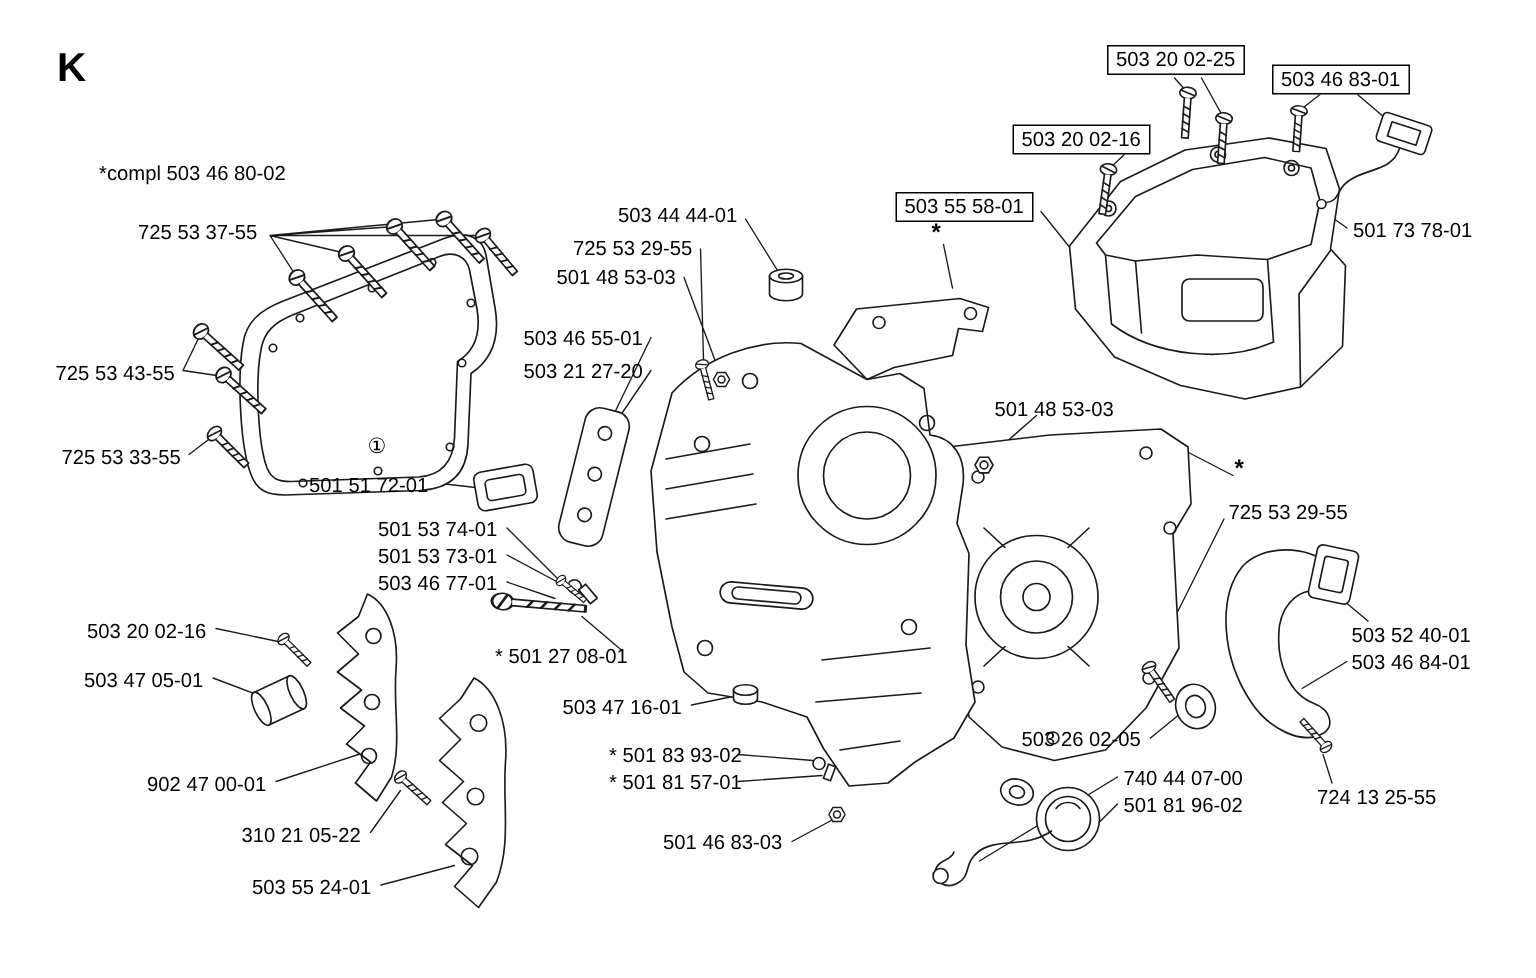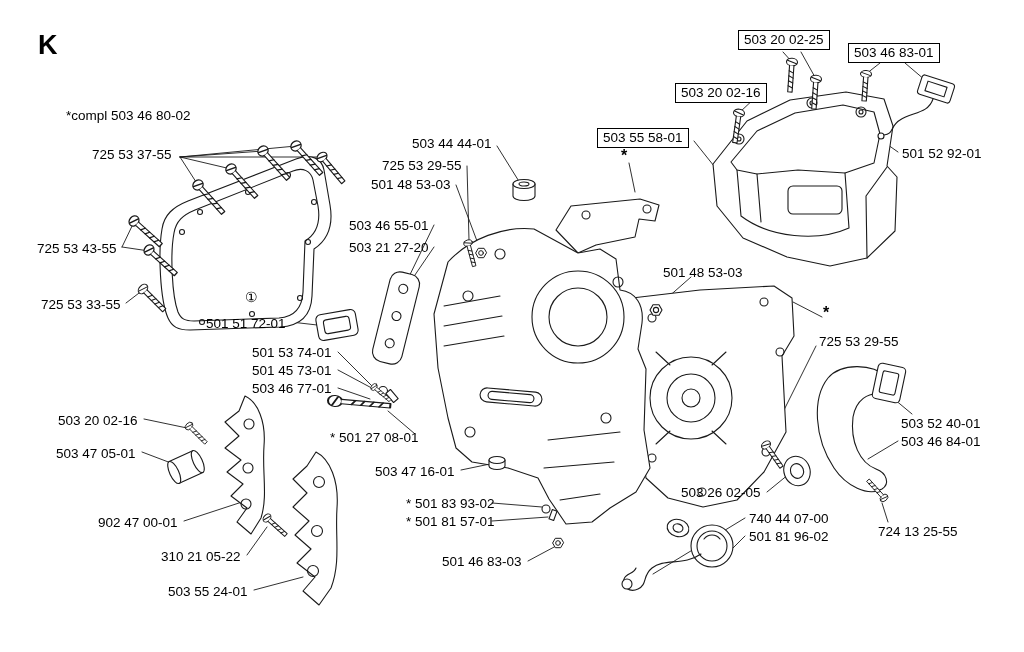--- a/index.html
+++ b/index.html
@@ -264,21 +264,21 @@
   <div class="section-letter">K</div>
 
   <div class="lbl" style="left:66px;top:108px">*compl 503 46 80-02</div>
   <div class="lbl" style="left:92px;top:147px">725 53 37-55</div>
   <div class="lbl" style="left:37px;top:241px">725 53 43-55</div>
   <div class="lbl" style="left:41px;top:297px">725 53 33-55</div>
   <div class="lbl" style="left:206px;top:316px">501 51 72-01</div>
   <div class="lbl" style="left:349px;top:218px">503 46 55-01</div>
   <div class="lbl" style="left:349px;top:240px">503 21 27-20</div>
   <div class="lbl" style="left:252px;top:345px">501 53 74-01</div>
-  <div class="lbl" style="left:252px;top:363px">501 45 73-01</div>
+  <div class="lbl" style="left:252px;top:363px">501 53 73-01</div>
   <div class="lbl" style="left:252px;top:381px">503 46 77-01</div>
   <div class="lbl" style="left:58px;top:413px">503 20 02-16</div>
   <div class="lbl" style="left:56px;top:446px">503 47 05-01</div>
   <div class="lbl" style="left:98px;top:515px">902 47 00-01</div>
   <div class="lbl" style="left:161px;top:549px">310 21 05-22</div>
   <div class="lbl" style="left:168px;top:584px">503 55 24-01</div>
   <div class="lbl" style="left:412px;top:136px">503 44 44-01</div>
   <div class="lbl" style="left:382px;top:158px">725 53 29-55</div>
   <div class="lbl" style="left:371px;top:177px">501 48 53-03</div>
   <div class="lbl" style="left:330px;top:430px">* 501 27 08-01</div>
@@ -286,21 +286,21 @@
   <div class="lbl" style="left:406px;top:496px">* 501 83 93-02</div>
   <div class="lbl" style="left:406px;top:514px">* 501 81 57-01</div>
   <div class="lbl" style="left:442px;top:554px">501 46 83-03</div>
 
   <div class="lbl boxed" style="left:597px;top:128px">503 55 58-01</div>
   <div class="lbl star" style="left:621px;top:148px">*</div>
   <div class="lbl boxed" style="left:738px;top:30px">503 20 02-25</div>
   <div class="lbl boxed" style="left:675px;top:83px">503 20 02-16</div>
   <div class="lbl boxed" style="left:848px;top:43px">503 46 83-01</div>
 
-  <div class="lbl" style="left:902px;top:146px">501 52 92-01</div>
+  <div class="lbl" style="left:902px;top:146px">501 73 78-01</div>
   <div class="lbl" style="left:663px;top:265px">501 48 53-03</div>
   <div class="lbl star" style="left:823px;top:305px">*</div>
   <div class="lbl" style="left:819px;top:334px">725 53 29-55</div>
   <div class="lbl" style="left:901px;top:416px">503 52 40-01</div>
   <div class="lbl" style="left:901px;top:434px">503 46 84-01</div>
   <div class="lbl" style="left:681px;top:485px">503 26 02-05</div>
   <div class="lbl" style="left:749px;top:511px">740 44 07-00</div>
   <div class="lbl" style="left:749px;top:529px">501 81 96-02</div>
   <div class="lbl" style="left:878px;top:524px">724 13 25-55</div>
   <div class="lbl circled" style="left:245px;top:289px">①</div>

